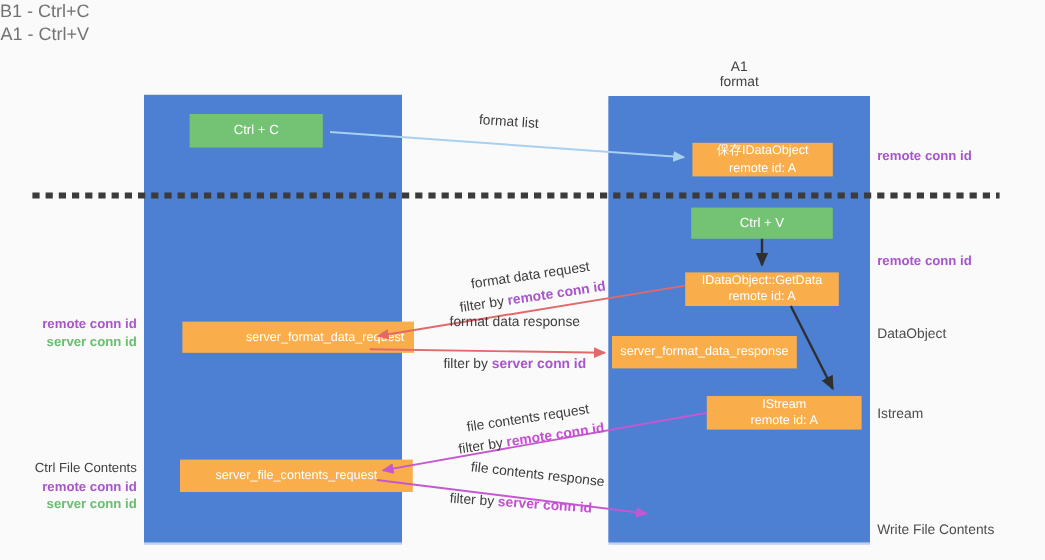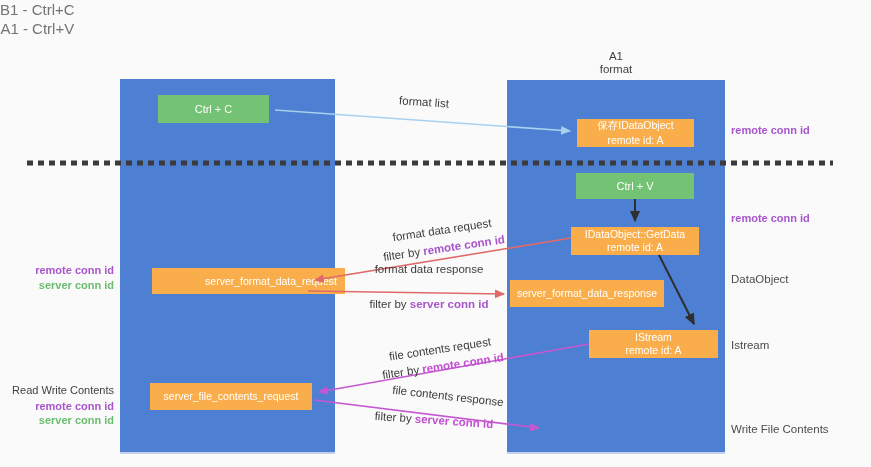--- a/index.html
+++ b/index.html
@@ -77,21 +77,21 @@
 
   <div class="node orange" style="left:510px;top:280px;width:154px;height:27px;">
     <div>server_format_data_response</div>
   </div>
 
   <div class="node orange" style="left:589px;top:330px;width:129px;height:28px;">
     <div>IStream</div>
     <div>remote id: A</div>
   </div>
 
-  <div class="node orange" style="left:150px;top:383px;width:162px;height:27px;">
+  <div class="node orange" style="left:150px;top:383px;width:194px;height:27px;">
     <div>server_file_contents_request</div>
   </div>
 
 
   <svg class="wires" width="871" height="467" viewBox="0 0 871 467">
     <defs>
       <marker id="m-blue" viewBox="0 0 10 10" refX="8" refY="5" markerWidth="7" markerHeight="7" orient="auto">
         <path d="M0,1 L9,5 L0,9 z" style="fill:var(--arrow-lightblue,#a9d0ef);"></path>
       </marker>
       <marker id="m-red" viewBox="0 0 10 10" refX="8" refY="5" markerWidth="7" markerHeight="7" orient="auto">
@@ -140,23 +140,23 @@
   </div>
 
   <div class="edge-label" style="left:448px;top:396px;transform:translate(-50%,-50%) rotate(6.5deg);">file contents response</div>
   <div class="edge-label" style="left:434px;top:420px;transform:translate(-50%,-50%) rotate(4deg);">
     <span>filter by </span><span class="bold magenta">server conn id</span>
   </div>
 
   <div class="side-label side-left bold purple" style="top:264px;">remote conn id</div>
   <div class="side-label side-left bold greentxt" style="top:279px;">server conn id</div>
 
-  <div class="side-label side-left darktxt" style="top:384px;">Read Write Contents</div>
+  <div class="side-label side-left darktxt" style="top:384px;">Ctrl File Contents</div>
   <div class="side-label side-left bold purple" style="top:400px;">remote conn id</div>
   <div class="side-label side-left bold greentxt" style="top:414px;">server conn id</div>
 
   <div class="side-label side-right bold purple" style="top:124px;">remote conn id</div>
   <div class="side-label side-right bold purple" style="top:212px;">remote conn id</div>
   <div class="side-label side-right graytxt" style="top:233px;margin-top:40px;">DataObject</div>
   <div class="side-label side-right graytxt" style="top:339px;">Istream</div>
-  <div class="side-label side-right graytxt" style="top:423px;">Write File Contents</div>
+  <div class="side-label side-right graytxt" style="top:436px;">Write File Contents</div>
 
 </div>
 
 </body></html>

